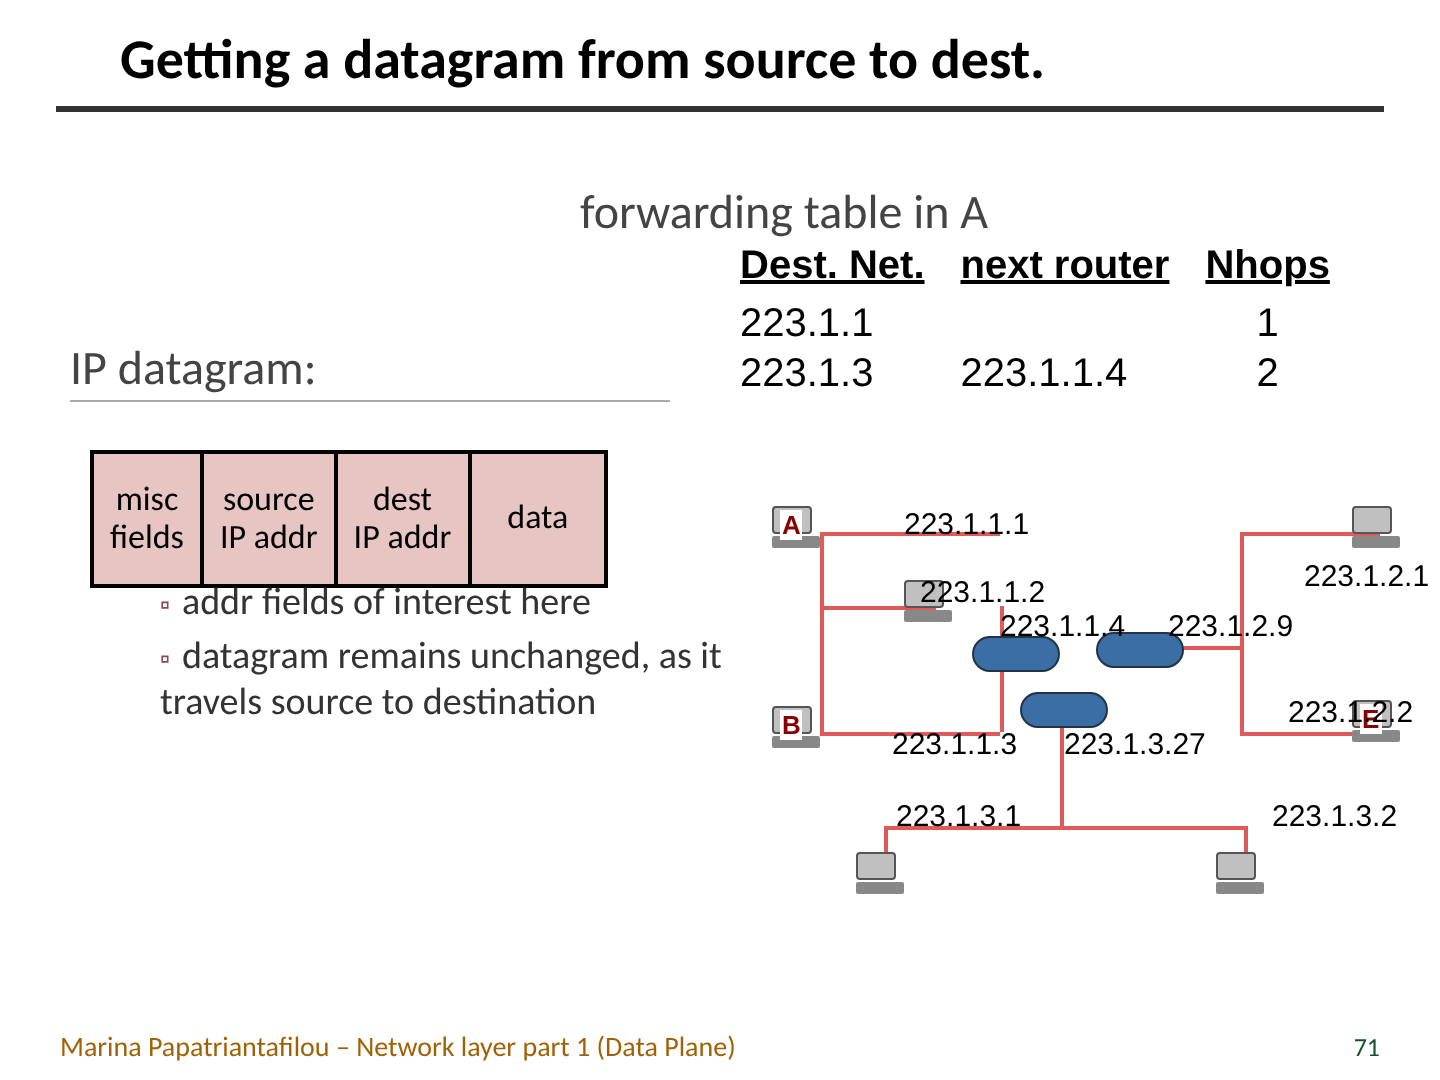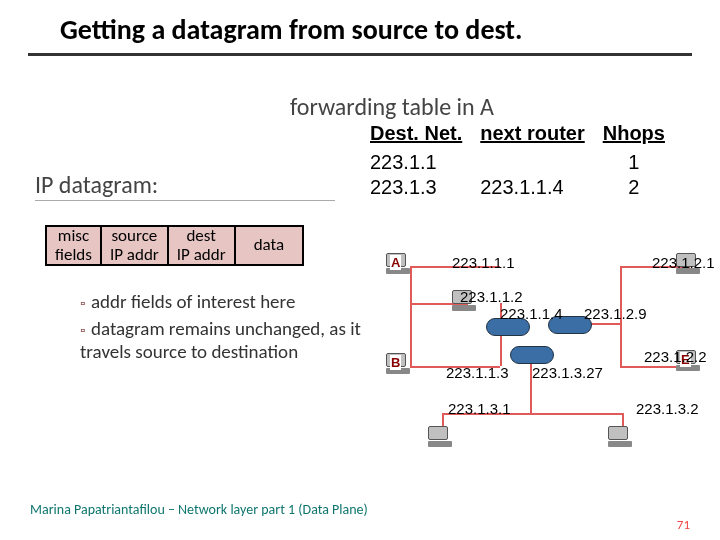--- a/index.html
+++ b/index.html
@@ -7,36 +7,36 @@
   .title { font-size: 28px; font-weight: bold; padding: 12px 0 6px 60px; }
   .title-underline { height: 3px; background: #333; margin: 0 28px; }
   .sub { position: absolute; top: 92px; left: 290px; font-size: 24px; color: #444; }
   .ftable { position: absolute; top: 120px; left: 360px; font-family: Arial, sans-serif; font-size: 20px; }
   .ftable th { font-weight: bold; text-decoration: underline; padding: 0 8px 4px 8px; text-align: left; }
   .ftable td { padding: 0 8px; text-align: left; }
   .ftable td.c3 { text-align: center; }
   .leftlabel { position: absolute; top: 170px; left: 35px; font-size: 24px; color: #444; }
   .leftlabel-line { position: absolute; top: 200px; left: 35px; width: 300px; height: 1px; background: #aaa; }
   .dgram { position: absolute; top: 225px; left: 45px; border: 2px solid #000; background: #e6c5c3; display: flex; font-size: 17px; }
-  .dgram > div { padding: 0 8px; text-align: center; border-right: 2px solid #000; line-height: 1.1; }
+  .dgram > div { padding: 14px 8px; text-align: center; border-right: 2px solid #000; line-height: 1.1; }
   .dgram > div:last-child { border-right: none; padding: 4px 18px; display: flex; align-items: center; }
   .bullets { position: absolute; top: 290px; left: 80px; width: 290px; font-size: 19px; color: #333; }
   .bullets li { list-style: none; margin-bottom: 4px; }
   .bullets li::before { content: "▫"; font-size: 14px; color: #8b4b4b; margin-right: 6px; }
   .net { position: absolute; top: 248px; left: 380px; width: 320px; height: 220px; font-size: 14px; font-family: Arial, sans-serif; }
   .pc { position: absolute; width: 26px; height: 22px; }
   .pc .mon { width: 20px; height: 14px; background: #c0c0c0; border: 1px solid #555; border-radius: 2px; }
   .pc .base { width: 24px; height: 6px; background: #888; margin-top: 1px; border-radius: 1px; }
   .pc .lbl { position: absolute; top: 2px; left: 4px; font-weight: bold; font-size: 13px; color: #800; background: #fff; padding: 0 1px; }
   .router { position: absolute; width: 44px; height: 18px; background: #3a6ea5; border-radius: 9px; border: 1px solid #234; }
   .line { position: absolute; background: #e05a5a; height: 2px; }
   .vline { position: absolute; background: #e05a5a; width: 2px; }
   .ip { position: absolute; font-size: 15px; white-space: nowrap; margin-left: 32px; }
-  .footer { position: absolute; bottom: 22px; left: 30px; font-size: 14px; color: #0f766e; }
-  .pagenum { position: absolute; bottom: 8px; right: 30px; font-size: 13px; color: #ef4444; }
+  .footer { position: absolute; bottom: 8px; left: 30px; font-size: 14px; color: #a16207; }
+  .pagenum { position: absolute; bottom: 8px; right: 30px; font-size: 13px; color: #14532d; }
 </style>
 </head>
 <body>
 
 <div class="title">Getting a datagram from source to dest.</div>
 <div class="title-underline"></div>
 
 <div class="sub">forwarding table in A</div>
 
 <table class="ftable">
@@ -127,21 +127,21 @@
     </div>
   <div class="pc" style="top:178px;left:228px">
       <div class="mon"></div>
       <div class="base"></div>
     </div>
 
   <span class="ip" style="top:6px;left:40px">223.1.1.1</span>
   <span class="ip" style="top:40px;left:48px">223.1.1.2</span>
   <span class="ip" style="top:116px;left:34px">223.1.1.3</span>
   <span class="ip" style="top:57px;left:88px">223.1.1.4</span>
-  <span class="ip" style="top:6px;left:240px">223.1.2.1</span>
+  <span class="ip" style="top:32px;left:240px">223.1.2.1</span>
   <span class="ip" style="top:57px;left:172px">223.1.2.9</span>
   <span class="ip" style="top:100px;left:232px">223.1.2.2</span>
   <span class="ip" style="top:116px;left:120px">223.1.3.27</span>
   <span class="ip" style="top:152px;left:36px">223.1.3.1</span>
   <span class="ip" style="top:152px;left:224px">223.1.3.2</span>
 </div>
 
 <div class="footer">Marina Papatriantafilou – Network layer part 1 (Data Plane)</div>
 <div class="pagenum">71</div>
 

